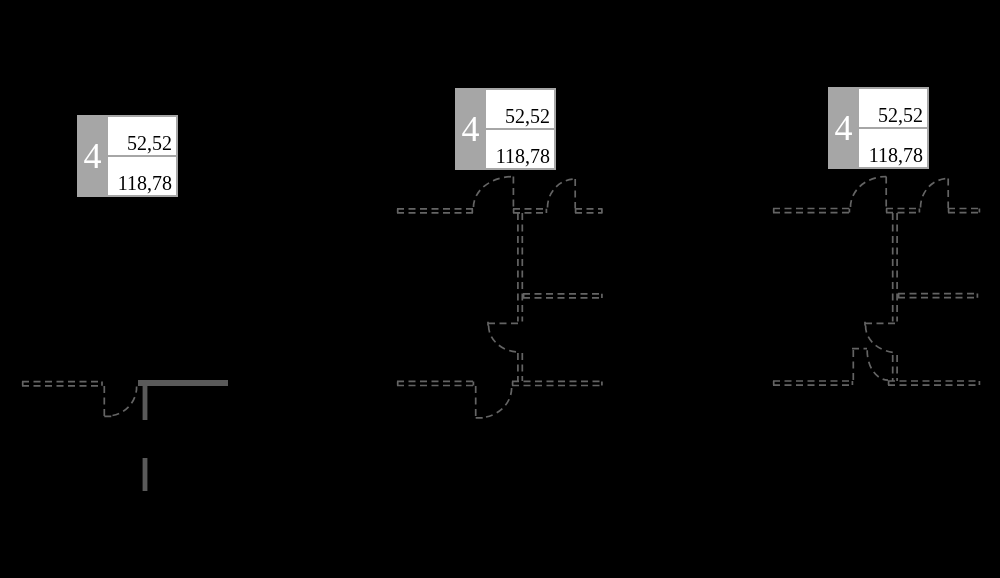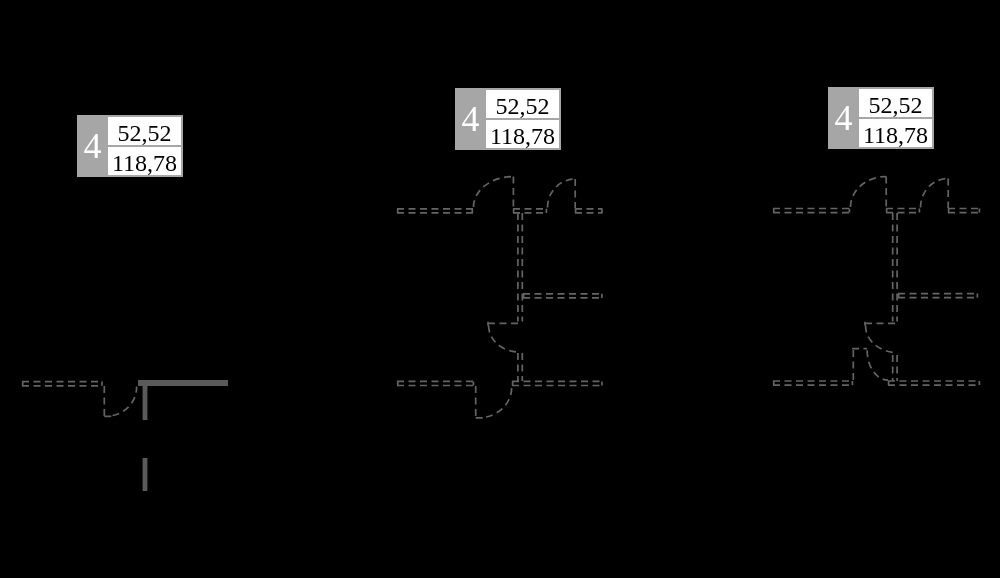--- a/index.html
+++ b/index.html
@@ -52,25 +52,25 @@
     padding-right: 2px;
   }
   .area-label .values {
     display: flex;
     flex-direction: column;
     gap: 2px;
   }
   .area-label .value {
     background: var(--label_value_bg, #fff);
     color: var(--label_value_text, #000);
-    font-size: 24px;
+    font-size: 20px;
     line-height: 23px;
     height: 23px;
-    padding: 5px 4px 0 4px;
-    text-align: center;
+    padding: 15px 4px 0 4px;
+    text-align: right;
     min-width: 60px;
   }
 </style>
 </head>
 <body>
 
 <div class="canvas">
 
   <svg class="plan" width="1000" height="578" viewBox="0 0 1000 578">
 

